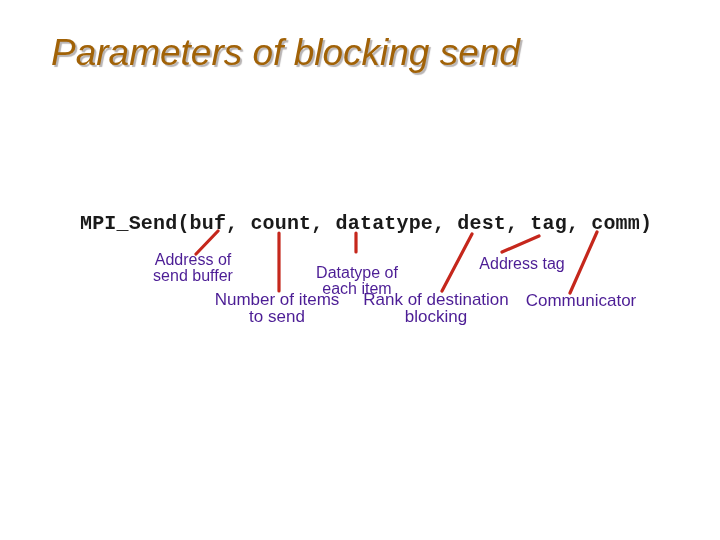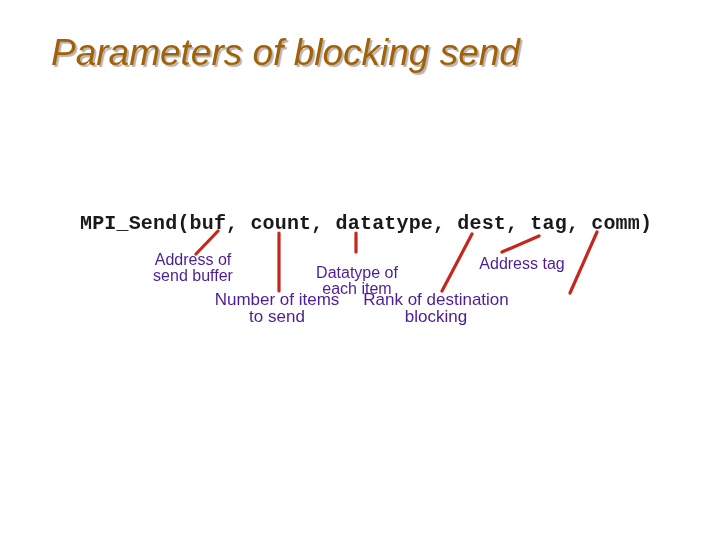--- a/index.html
+++ b/index.html
@@ -91,14 +91,15 @@
 each item</div>
 
   <div class="ann ann-small ann-tag">Address tag</div>
 
   <div class="ann ann-large ann-count">Number of items
 to send</div>
 
   <div class="ann ann-large ann-dest">Rank of destination
 blocking</div>
 
+  <div class="ann ann-large ann-comm">Communicator</div>
 
 </div>
 
 </body></html>

